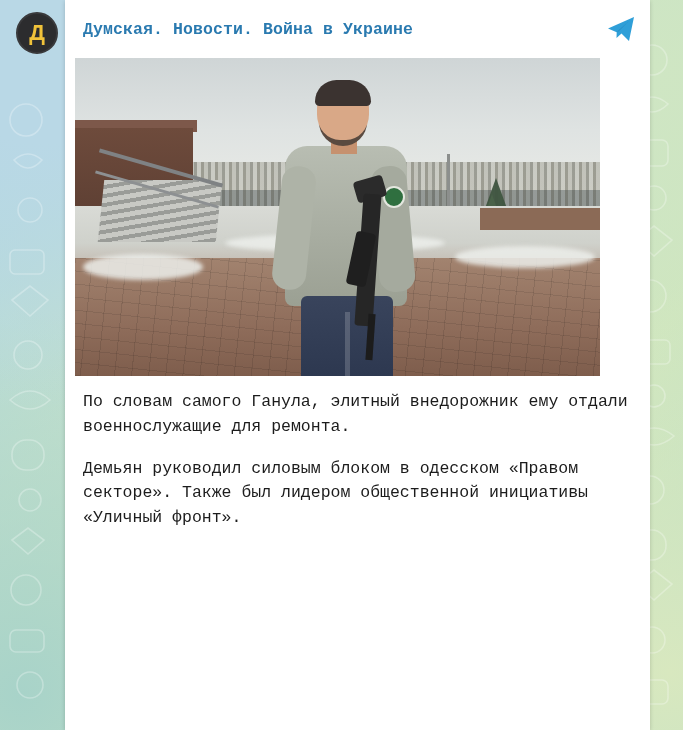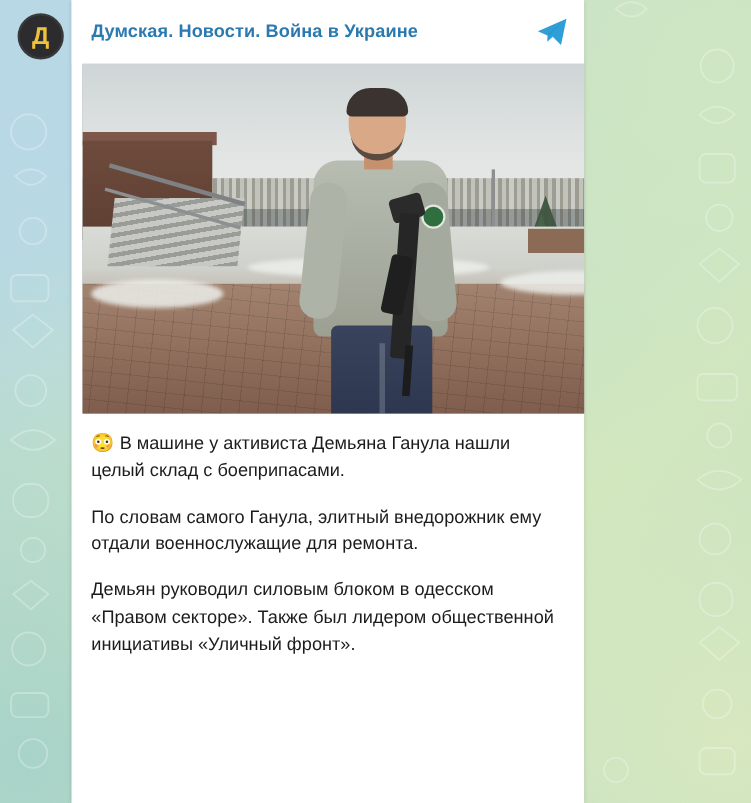--- a/index.html
+++ b/index.html
@@ -32,25 +32,26 @@
     inset: 0;
     opacity: .5;
     pointer-events: none;
   }
 
   
   .message-card {
     position: absolute;
     left: 65px;
     top: 0;
-    width: 466px;
+    width: 585px;
     height: 730px;
     background: #ffffff;
     box-shadow: 0 1px 4px rgba(0,0,0,.18);
     overflow: hidden;
+    font-family: Liberation Mono, monospace;
   }
 
   .channel-header {
     height: 58px;
     display: flex;
     align-items: center;
     padding: 0 14px 0 18px;
     box-sizing: border-box;
     background: #ffffff;
   }
@@ -441,23 +442,20 @@
           <div class="rifle-stock"></div>
           <div class="rifle-body"></div>
           <div class="rifle-mag"></div>
           <div class="rifle-barrel"></div>
         </div>
       </div>
     </div>
 
     <div class="message-text">
       <p>
-        <span class="emoji">😳</span><span> В машине у активиста Демьяна Ганула нашли целый склад с боеприпасами.</span>
-      </p>
-      <p>
         <span>По словам самого Ганула, элитный внедорожник ему отдали военнослужащие для ремонта.</span>
       </p>
       <p>
         <span>Демьян руководил силовым блоком в одесском «Правом секторе». Также был лидером общественной инициативы «Уличный фронт».</span>
       </p>
     </div>
 
   </div>
 </div>
 

